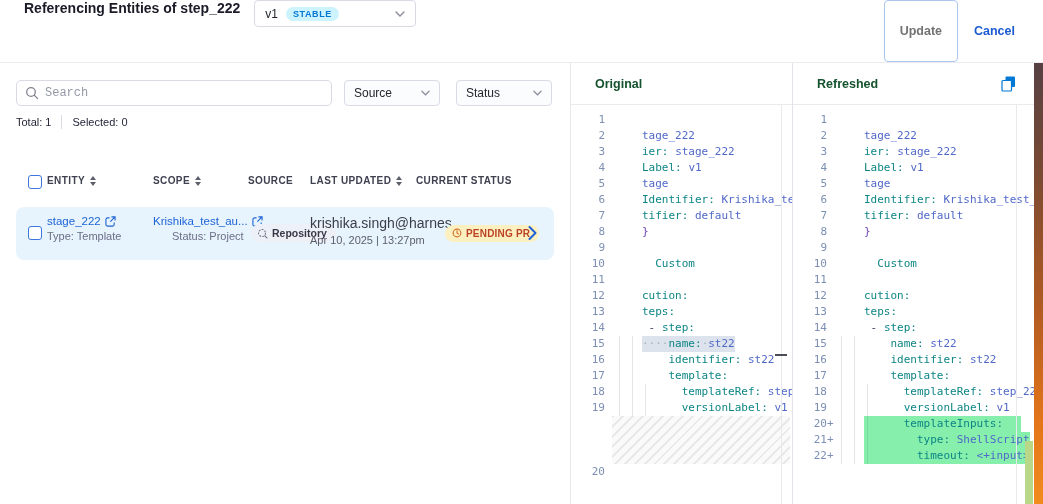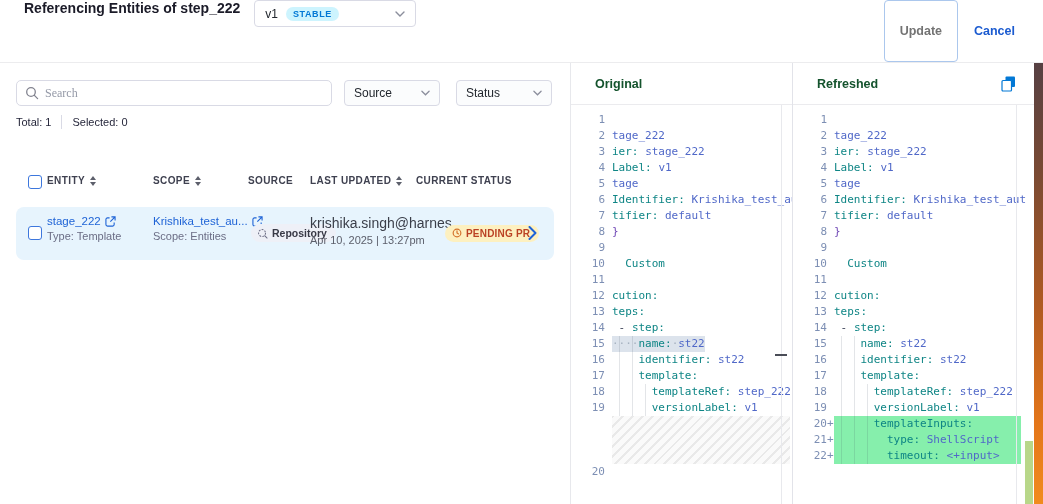--- a/index.html
+++ b/index.html
@@ -38,21 +38,21 @@
     position:absolute; top:63px; left:0; width:571px; height:441px;
     border-right:1px solid #e7e8ec; background:#fff;
   }
   .search-box {
     position:absolute; left:16px; top:17px; width:316px; height:26px;
     border:1px solid #d9dae5; border-radius:5px; display:flex; align-items:center;
     padding:0 8px; gap:6px; background:#fff;
   }
   .search-box input {
     border:none; outline:none; flex:1; font-size:12px; color:#22272e;
-    font-family:Liberation Serif, serif;
+    font-family:Liberation Mono, monospace;
   }
   .search-box input::placeholder { color:#9499a7; }
   .dropdown {
     position:absolute; top:17px; height:26px; width:96px;
     border:1px solid #d9dae5; border-radius:4px; background:#fbfcfd;
     display:flex; align-items:center; padding:0 9px; cursor:pointer;
   }
   .dropdown .dd-label { font-size:12px; color:#22272e; flex:1; }
   .dd-source { left:344px; }
   .dd-status { left:456px; }
@@ -70,21 +70,21 @@
     border-right:3.5px solid transparent; }
   .sort .up { border-bottom:4px solid #5c5f6b; }
   .sort .dn { border-top:4px solid #5c5f6b; }
   .trow {
     position:absolute; left:16px; top:144px; width:538px; height:53px;
     background:#e7f4fd; border-radius:8px; cursor:pointer;
   }
   .cell { position:absolute; }
   .link-line { display:flex; align-items:center; gap:4px; }
   .entity-link { font-size:11.5px; color:#1e63d6; text-decoration:none; }
-  .sub-text { font-size:11px; color:#6b6d85; margin-top:3px; }
+  .sub-text { font-size:11px; color:#6b6d85; margin-top:3px;text-align:center; }
   .repo-pill {
     display:inline-flex; align-items:center; gap:4px; background:#eef0f7;
     border-radius:10px; padding:3px 9px 3px 6px; font-size:10.5px; font-weight:600; color:#383946;
   }
   .updated-by { font-size:14px; font-weight:400; color:#3a3e49; }
   .updated-at { font-size:11px; color:#5c5f6b; margin-top:3px; }
   .pending-pill {
     display:inline-flex; align-items:center; gap:4px; background:#fdf0c0;
     border-radius:10px; padding:3px 9px 3px 7px; font-size:10px; font-weight:700;
     letter-spacing:.2px; color:#bb4224;
@@ -97,21 +97,21 @@
   .pane-header { height:41px; display:flex; align-items:center; padding-left:24px; }
   .pane-title { font-size:12.5px; font-weight:700; color:#14532d; }
   .copy-icon { margin-left:auto; margin-right:18px; cursor:pointer; display:inline-flex; }
   .code-area {
     flex:1; position:relative; border-top:1px solid #ebebee; overflow:hidden;
     padding:7px 0 0 8px; font-family:"DejaVu Sans Mono", monospace; font-size:11px;
   }
   .code-line { display:flex; height:16px; line-height:16px; white-space:pre; }
   .gutter { flex:none; width:26px; text-align:right; color:#7d8fb4; }
   .plus { flex:none; width:7px; color:#7d8fb4; }
-  .code-text { white-space:pre; }
+  .code-text { white-space:pre;margin-left:30px; }
   .seg-k { color:#0e8585; } .seg-v { color:#5068c8; } .seg-p { color:#7048b6; }
   .seg-d { color:#3c4257; } .seg-ws { color:#a6b2c0; }
   .hl-mod .code-text { background:#dce3ec; }
   .hl-add .code-text { flex:1; margin-right:13px; background:#86efac; }
   .code-spacer { margin:0 2px 0 33px;
     background:repeating-linear-gradient(135deg,#e9e9e9 0 2px,#fafafa 2px 7px); }
   .track { position:absolute; top:0; bottom:0; width:1px; background:#e8e9ed; cursor:pointer; }
   .dash-marker { position:absolute; left:204px; top:249px; width:12px; height:2px; background:#4a4d57; }
   .guide { position:absolute; width:1px; background:rgba(60,70,90,.14); }
   .ruler-add { position:absolute; left:232px; top:336px; width:8px; height:63px; background:#b8d789; }
@@ -225,21 +225,21 @@
       <div class="cell" style="left:137px;top:8px">
         <div class="link-line">
           <a class="entity-link" href="#">Krishika_test_au...</a>
           <span class="ext-icon">
             <svg width="11" height="11" viewBox="0 0 12 12">
                 <path d="M5 2H2.7A1.7 1.7 0 0 0 1 3.7v5.6A1.7 1.7 0 0 0 2.7 11h5.6A1.7 1.7 0 0 0 10 9.3V7" fill="none" stroke="#1e63d6" stroke-width="1.2"></path>
                 <path d="M7 1h4v4M11 1L5.8 6.2" fill="none" stroke="#1e63d6" stroke-width="1.2"></path>
               </svg>
           </span>
         </div>
-        <div class="sub-text">Scope: Entities</div>
+        <div class="sub-text">Status: Project</div>
       </div>
 
       <div class="cell" style="left:235px;top:17px">
         <span class="repo-pill">
           <span class="icon">
             <svg width="11" height="11" viewBox="0 0 12 12">
                 <circle cx="5.5" cy="5.5" r="3.8" fill="none" stroke="#6b6d85" stroke-width="1.1" stroke-dasharray="2 1.4"></circle>
                 <path d="M8.4 8.4L11 11" stroke="#6b6d85" stroke-width="1.1" stroke-linecap="round"></path>
               </svg>
           </span>

